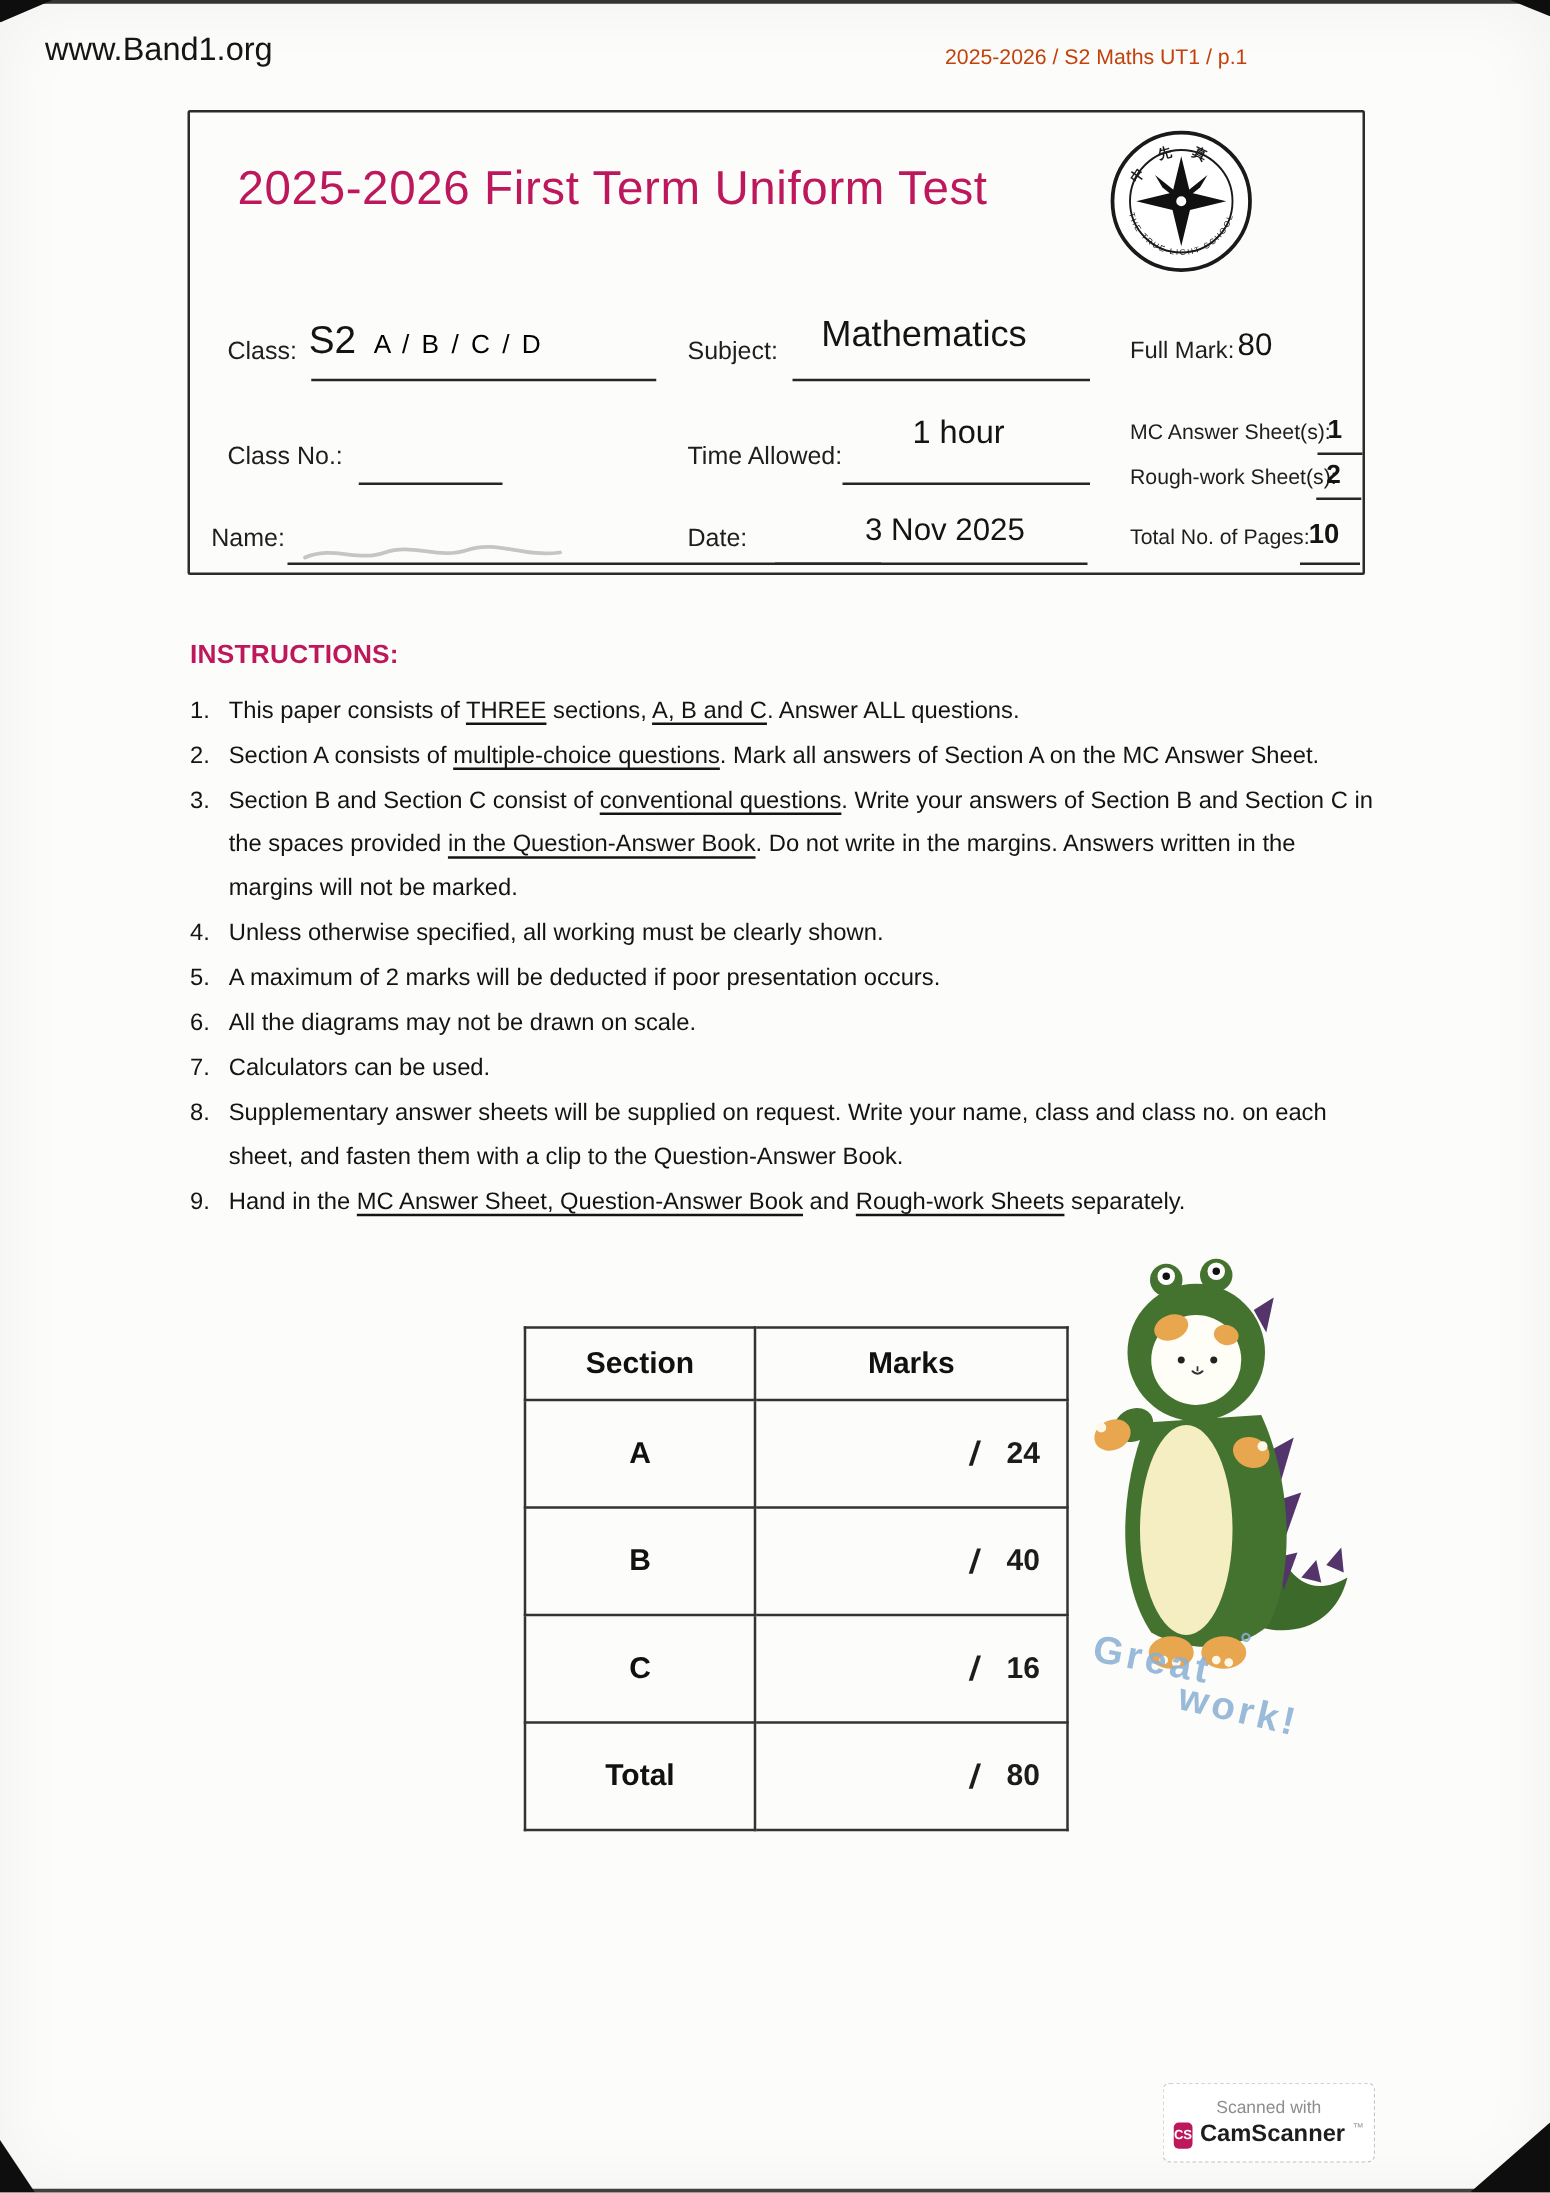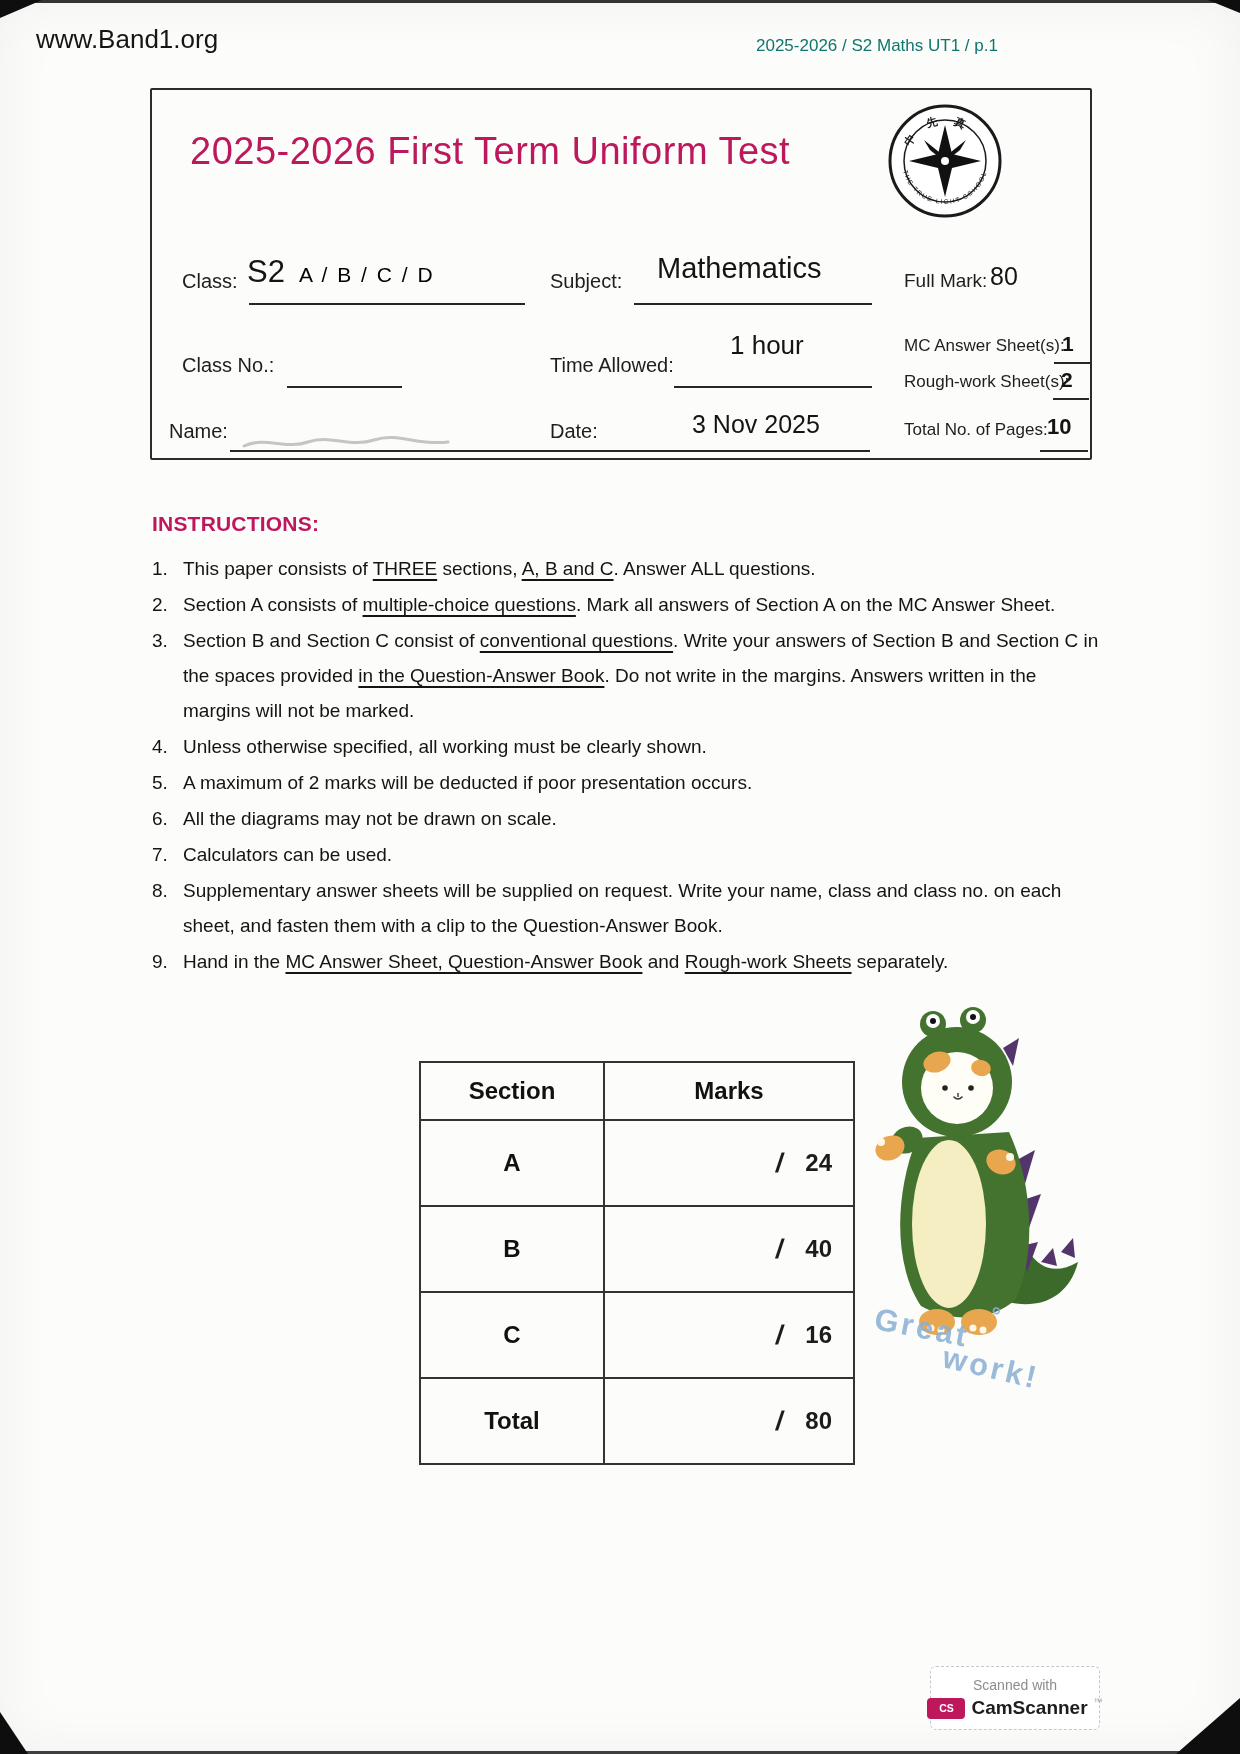--- a/index.html
+++ b/index.html
@@ -13,21 +13,21 @@
   .edge{position:absolute;background:#121212;}
   .edge.top{left:0;top:0;width:100%;height:3px;opacity:.85;}
   .edge.bottom{left:0;bottom:0;width:100%;height:3px;opacity:.8;}
   .corner{position:absolute;background:#0e0e0e;}
   .corner.tl{left:0;top:0;width:42px;height:18px;clip-path:polygon(0 0,100% 0,0 100%);}
   .corner.tr{right:0;top:0;width:32px;height:13px;clip-path:polygon(0 0,100% 0,100% 100%);}
   .corner.bl{left:0;bottom:0;width:28px;height:42px;clip-path:polygon(0 0,0 100%,100% 100%);}
   .corner.br{right:0;bottom:0;width:64px;height:56px;clip-path:polygon(100% 0,100% 100%,0 100%);}
 
   .watermark{position:absolute;left:36px;top:24px;font-size:26px;color:#151515;}
-  .hdr-right{position:absolute;left:756px;top:36px;font-size:17px;font-weight:500;color:#0f766e;}
+  .hdr-right{position:absolute;left:756px;top:36px;font-size:17px;font-weight:500;color:#c2410c;}
 
   
   .title-box{position:absolute;left:150px;top:88px;width:938px;height:368px;
     border:2px solid #2b2b2b;border-radius:2px;background:transparent;}
   .title-box .abs{position:absolute;}
   .box-title{left:38px;top:40px;font-size:38px;letter-spacing:.5px;color:#be185d;}
   .label{font-size:20px;color:#1e1e1e;}
   .label.sm{font-size:17px;}
   .fill-line{position:absolute;border-bottom:2px solid #262626;height:0;}
   .val{color:#141414;}
@@ -74,21 +74,21 @@
   .stamp .w1{left:2px;top:4px;font-size:31px;transform:rotate(11deg);}
   .stamp .mark{left:118px;top:-4px;font-size:24px;transform:rotate(18deg);}
   .stamp .w2{left:70px;top:44px;font-size:31px;transform:rotate(13deg);}
 
   
   .cs-box{position:absolute;left:930px;top:1666px;width:168px;height:62px;
     border:1px dashed #c6c6c6;border-radius:6px;background:#fff;
     display:flex;flex-direction:column;align-items:center;justify-content:center;gap:4px;}
   .cs-line1{font-size:14px;color:#8d8d8d;}
   .cs-line2{display:flex;align-items:center;gap:6px;}
-  .cs-badge{width:38px;height:21px;border-radius:4px;background:#be185d;color:#fff;
+  .cs-badge{width:15px;height:21px;border-radius:4px;background:#be185d;color:#fff;
     font-size:10.5px;font-weight:700;display:flex;align-items:center;justify-content:center;}
   .cs-brand{font-size:19px;font-weight:700;color:#1d1d1d;}
   .cs-tm{font-size:9px;color:#9a9a9a;align-self:flex-start;}
 </style>
 </head>
 <body>
 
 <div class="page">
 
   <div class="edge top"></div>

